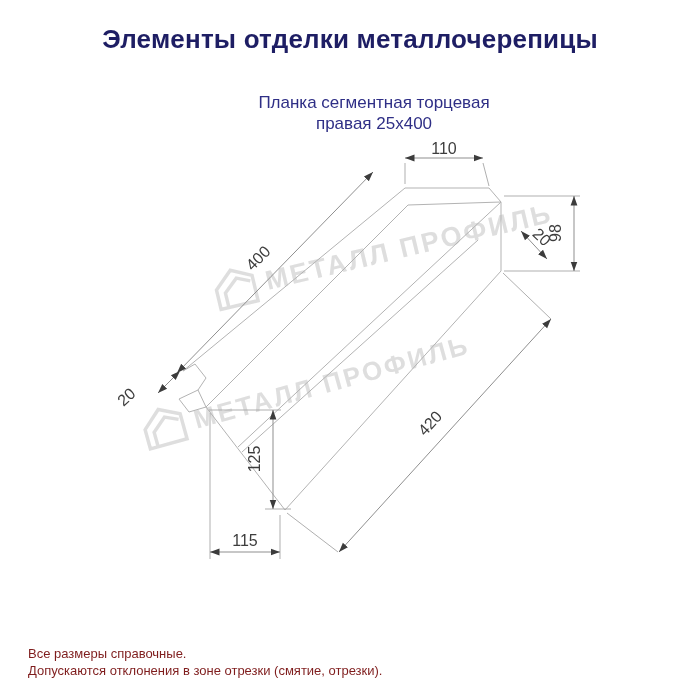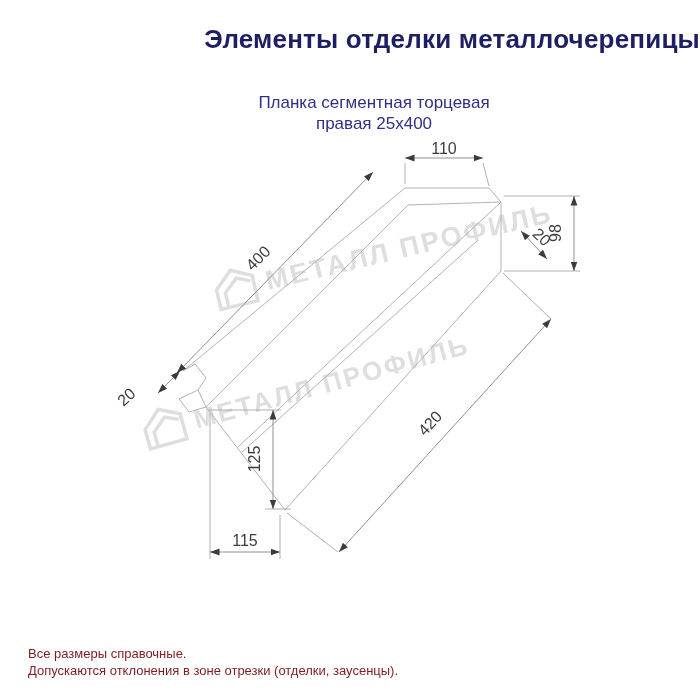--- a/index.html
+++ b/index.html
@@ -1,18 +1,18 @@
 <!DOCTYPE html>
 <html><head>
 <meta charset="utf-8">
 <style>
   html,body{margin:0;padding:0;background:#ffffff;}
   #page{position:relative;width:700px;height:700px;background:#ffffff;overflow:hidden;
         font-family:"Liberation Sans","DejaVu Sans",sans-serif;}
-  .title{position:absolute;top:24px;left:0;width:700px;text-align:right;
+  .title{position:absolute;top:24px;left:0;width:700px;text-align:center;
          font-size:26px;font-weight:bold;color:#1e1e64;letter-spacing:.2px;}
   .subtitle{position:absolute;top:92px;left:0;width:700px;text-align:center;
             font-size:17px;line-height:21px;color:#2f2f86;padding-left:24px;}
   .notes{position:absolute;left:28px;top:645px;font-size:13px;line-height:17px;color:#7f1d1d;}
   svg{position:absolute;left:0;top:0;}
   .edge{stroke:#b3b3b3;stroke-width:1;fill:none;}
   .ext{stroke:#a6a6a6;stroke-width:0.9;fill:none;}
   .dim{stroke:#8f8f8f;stroke-width:1;fill:none;}
   .dimtext{font-family:"Liberation Sans","DejaVu Sans",sans-serif;font-size:16px;fill:#3d3d3d;}
   .wm-text{font-family:"Liberation Sans","DejaVu Sans",sans-serif;font-weight:bold;
@@ -119,16 +119,16 @@
     <g>
       <path class="ext" d="M287,513 L338,552"></path>
       <path class="ext" d="M503,273 L551,319"></path>
       <path class="dim" d="M339,552 L551,319" marker-start="url(#arr)" marker-end="url(#arr)"></path>
       <text class="dimtext" transform="translate(434,427) rotate(-47)" text-anchor="middle">420</text>
     </g>
   </svg>
 
   <div class="notes">
     <div>Все размеры справочные.</div>
-    <div>Допускаются отклонения в зоне отрезки (отделки, заусенцы).</div>
+    <div>Допускаются отклонения в зоне отрезки (смятие, отрезки).</div>
   </div>
 
 </div>
 
 </body></html>

